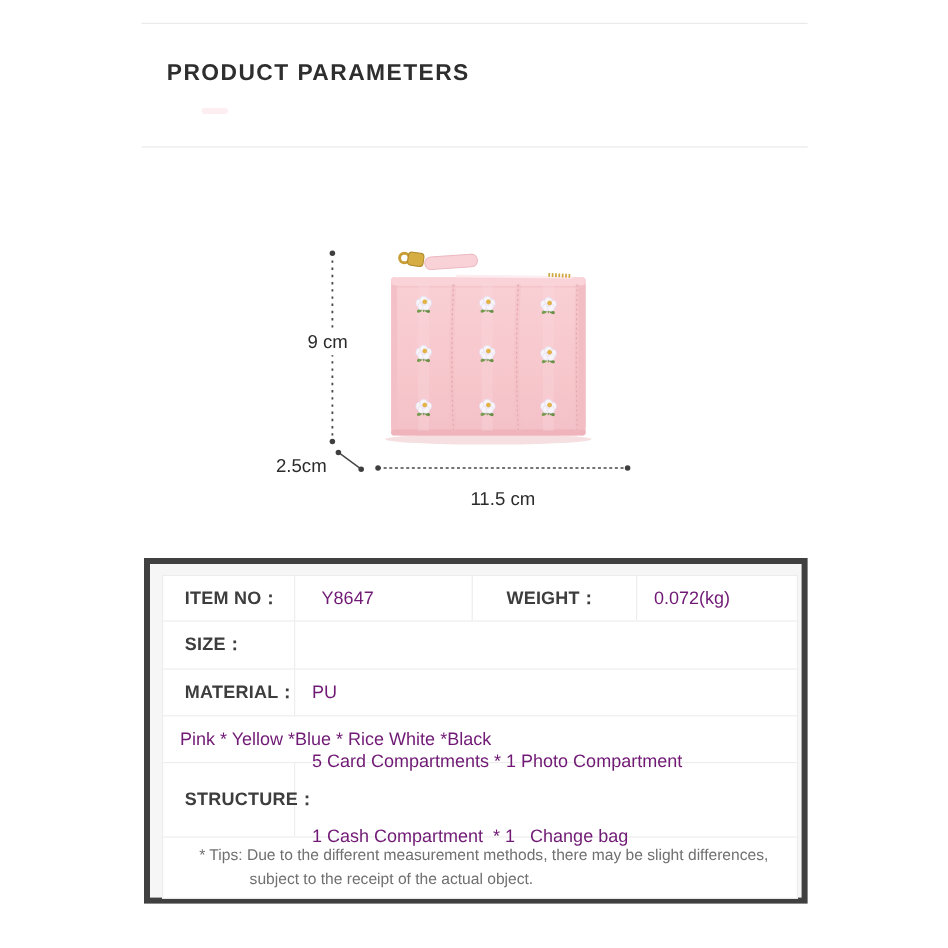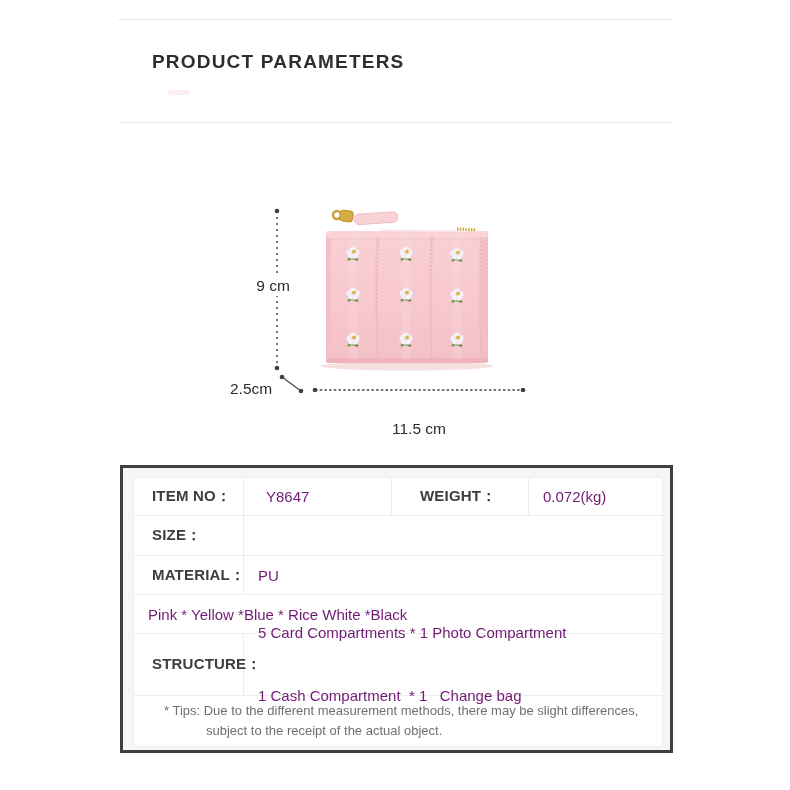--- a/index.html
+++ b/index.html
@@ -4,39 +4,39 @@
 <style>
   html,body{margin:0;padding:0;}
   body{font-family:"Liberation Sans", sans-serif; background:#ffffff;}
   #stage{position:relative;width:790px;height:790px;background:#ffffff;overflow:hidden;}
 
   .hairline{position:absolute;left:118px;width:555px;height:1px;background:#eaeaea;}
   #hairline-top{top:19px;}
   #hairline-bottom{top:122px;}
 
   #page-title{
-    position:absolute;left:152px;top:51px;
+    position:absolute;left:139px;top:51px;
     font-size:19px;font-weight:700;letter-spacing:1.2px;color:#2e2e2e;
     white-space:pre;
   }
   #title-accent{position:absolute;left:168px;top:90px;width:22px;height:5px;background:#fdeef1;border-radius:2px;}
 
   #product-figure{position:absolute;left:230px;top:195px;width:315px;height:225px;}
   #figure-svg{position:absolute;left:0;top:0;}
 
   .dim-label{
     position:absolute;font-size:15.5px;color:#2b2b2b;white-space:pre;
   }
   #dim-height-label{left:252px;top:276px;width:42px;text-align:center;background:#ffffff;padding:1px 0;}
   #dim-thick-label{left:230px;top:380px;}
-  #dim-width-label{left:384px;top:420px;width:70px;text-align:center;}
+  #dim-width-label{left:384px;top:408px;width:70px;text-align:center;}
 
   #spec-panel{
     position:absolute;left:120px;top:465px;width:553px;height:288px;
-    background:#f6f6f7;border:3px solid #404040;box-sizing:border-box;
+    background:#f6f6f7;border:5px solid #404040;box-sizing:border-box;
   }
   #spec-table{
     position:absolute;left:10px;top:9px;width:528px;
     background:#ffffff;border:1px solid #ededed;box-sizing:content-box;
   }
   .row{display:flex;border-bottom:1px solid #ededed;box-sizing:border-box;}
   .row:last-child{border-bottom:none;}
   .r1{height:38px;} .r2{height:40px;} .r3{height:39px;} .r4{height:39px;}
   .r5{height:62px;} .r6{height:50px;}
   .cell{display:flex;align-items:center;box-sizing:border-box;}

